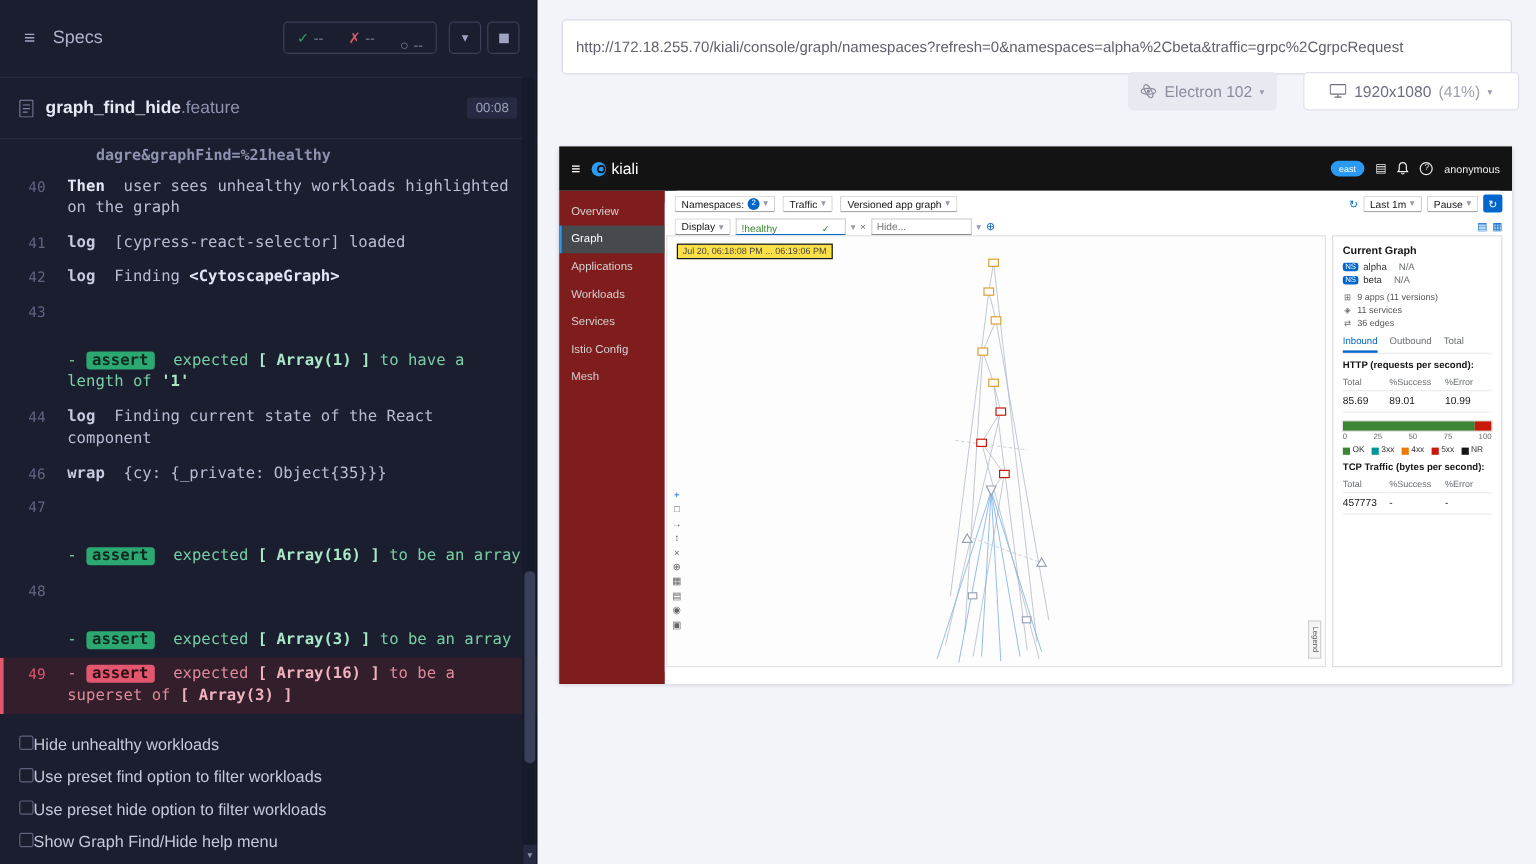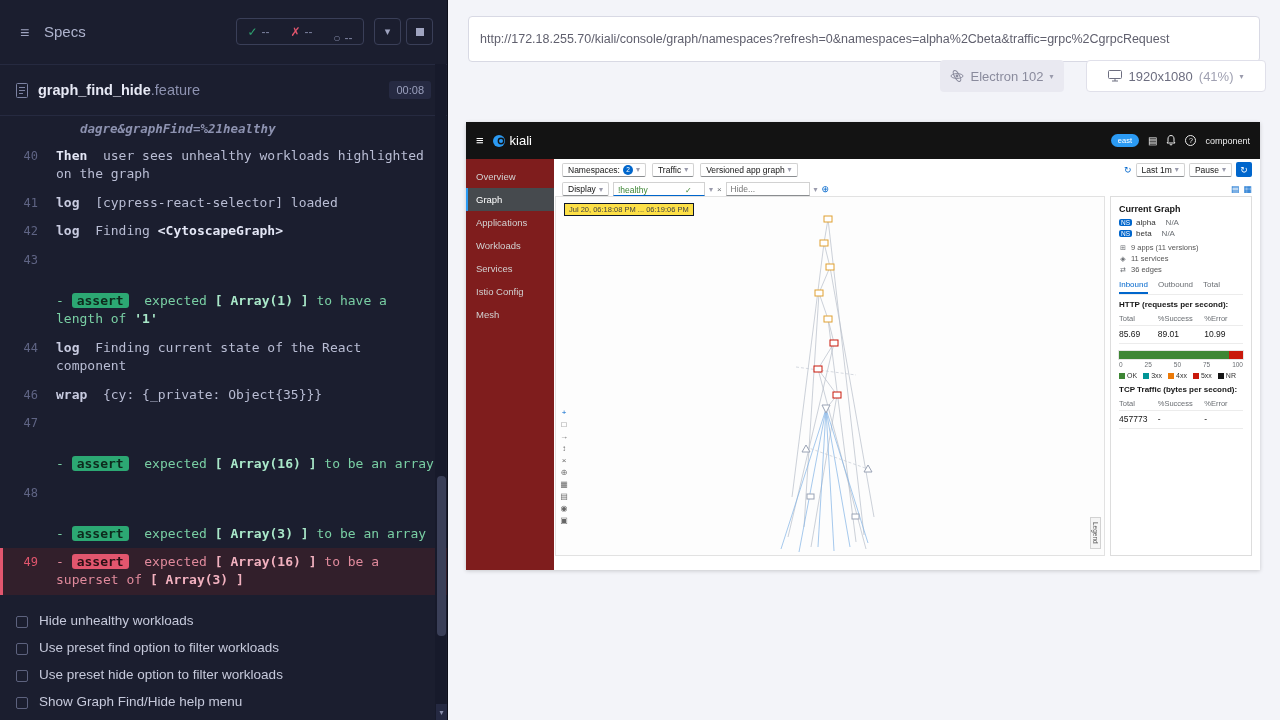--- a/index.html
+++ b/index.html
@@ -21,39 +21,39 @@
   .icon-btn.chev { left:374px; }
   .icon-btn.stop { left:406px; }
   .stop-square { width:8px; height:8px; background:#9fa4c0; display:inline-block; }
 
   .spec-row { position:relative; height:52px; border-top:1px solid #262a40; border-bottom:1px solid #262a40; display:flex; align-items:center; padding:0 16px; gap:10px; cursor:pointer; }
   .spec-name { font-size:14.5px; color:#e7e9f5; font-weight:bold; }
   .spec-name i { font-style:normal; font-weight:normal; color:#8d92b0; }
   .spec-time { margin-left:auto; background:#262a42; color:#9ba0bd; border-radius:3px; padding:3px 7px; font-size:11px; }
 
   .log { padding-top:2px; }
-  .log-overflow { padding:3px 12px 6px 80px; font-family:"DejaVu Sans Mono",monospace; font-size:12.5px; font-style:italic; font-weight:bold; color:#8d92b0; white-space:pre-wrap; }
+  .log-overflow { padding:3px 12px 6px 80px; font-family:"DejaVu Sans Mono",monospace; font-size:12.5px; font-weight:bold; color:#8d92b0; white-space:pre-wrap; }
   .log-line { display:flex; padding:5px 12px 5px 0; cursor:pointer; }
   .line-num { flex:0 0 56px; width:56px; text-align:right; padding-right:18px; color:#5f6484; font-family:"DejaVu Sans Mono",monospace; font-size:12px; padding-top:2px; }
   .line-content { flex:1; font-family:"DejaVu Sans Mono",monospace; font-size:13px; line-height:1.42; color:#b9bdd4; white-space:pre-wrap; word-break:break-word; }
   .kw { font-weight:bold; color:#e3e6f5; }
   .method { font-weight:bold; color:#c8cbe0; }
   .seg.bold { font-weight:bold; color:#e3e6f5; }
   .badge { padding:0 5px; border-radius:3px; font-weight:bold; }
   .assert-pass .line-content { color:#79cfa4;margin-top:41px; }
   .assert-pass .seg.bold { color:#a9e8c9; font-weight:bold; }
   .assert-pass .badge { background:#2ca873; color:#0e2a1d; }
   .assert-fail { background:#321f2b; box-shadow:inset 3px 0 0 #e2566e; }
   .assert-fail .line-num { color:#e2566e; }
   .assert-fail .line-content { color:#e08a9c; }
   .assert-fail .seg.bold { color:#f2b1bf; }
   .assert-fail .badge { background:#e2566e; color:#2b1016; }
 
   .pending { margin-top:12px; }
-  .pending-item { display:flex; align-items:flex-end; gap:11px; padding:6px 16px; cursor:pointer; color:#c6c9db; font-size:13.5px; }
+  .pending-item { display:flex; align-items:flex-start; padding:6px 16px; cursor:pointer; color:#c6c9db; font-size:13.5px; }
   .cb { flex:0 0 12px; width:12px; height:12px; border:1.5px solid #5d627e; border-radius:2px; }
 
   .sb-scroll { position:absolute; right:1px; top:64px; bottom:0; width:11px; background:#171a2b; }
   .sb-thumb { position:absolute; right:1px; width:9px; top:476px; height:160px; background:#3a3f58; border-radius:4px; cursor:pointer; }
   .sb-downbtn { position:absolute; right:0; bottom:0; width:11px; height:16px; background:#252942; color:#8b90ad; font-size:8px; display:flex; align-items:center; justify-content:center; cursor:pointer; }
 
   
   .aut-pane { position:absolute; left:448px; top:0; width:832px; height:720px; background:#f3f4f9; }
   .url-bar { position:absolute; left:20px; top:16px; width:792px; height:46px; background:#fff; border:1px solid #d8d9e4; border-radius:4px; padding:0 11px; font-size:12.5px; color:#60606e; font-family:"Liberation Sans",sans-serif; }
   .browser-select { position:absolute; left:492px; top:60px; width:124px; height:32px; background:#e9e9f1; border-radius:4px; display:flex; align-items:center; justify-content:center; gap:6px; color:#8a8b9d; font-size:13px; cursor:pointer; }
@@ -266,21 +266,21 @@
         <span>kiali</span>
       </span>
       <span class="k-top-right">
         <span class="k-pill">east</span>
         <span class="k-ticon">▤</span>
         <svg width="10" height="11" viewBox="0 0 10 11">
             <path d="M5 0.5 C3 0.5 2 2 2 4 L2 6.5 L1 8 L9 8 L8 6.5 L8 4 C8 2 7 0.5 5 0.5 Z" fill="none" stroke="#ededed"></path>
             <path d="M4 9 a1 1 0 0 0 2 0" fill="none" stroke="#ededed"></path>
           </svg>
         <span class="k-help">?</span>
-        <span class="k-user">component</span>
+        <span class="k-user">anonymous</span>
       </span>
     </div>
 
     <div class="k-nav" id="kiali-nav">
         <div class="k-nav-item">Overview</div>
         <div class="k-nav-item active">Graph</div>
         <div class="k-nav-item">Applications</div>
         <div class="k-nav-item">Workloads</div>
         <div class="k-nav-item">Services</div>
         <div class="k-nav-item">Istio Config</div>

